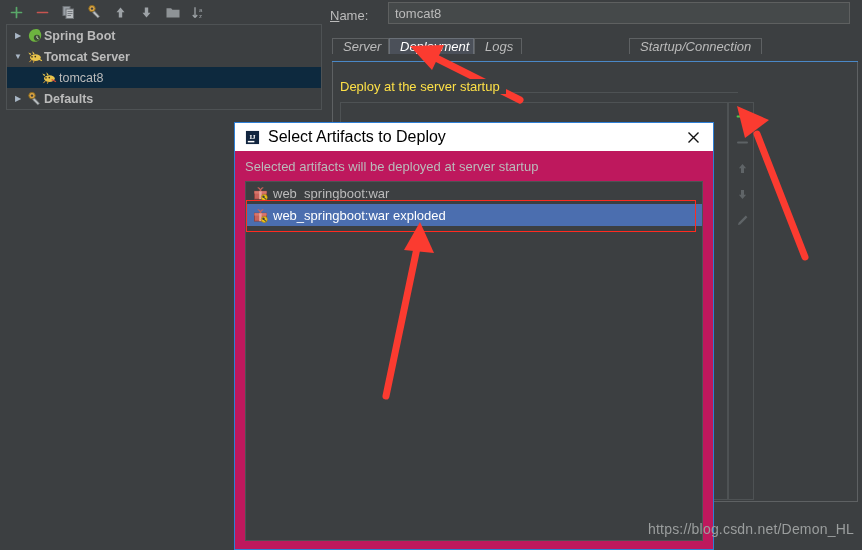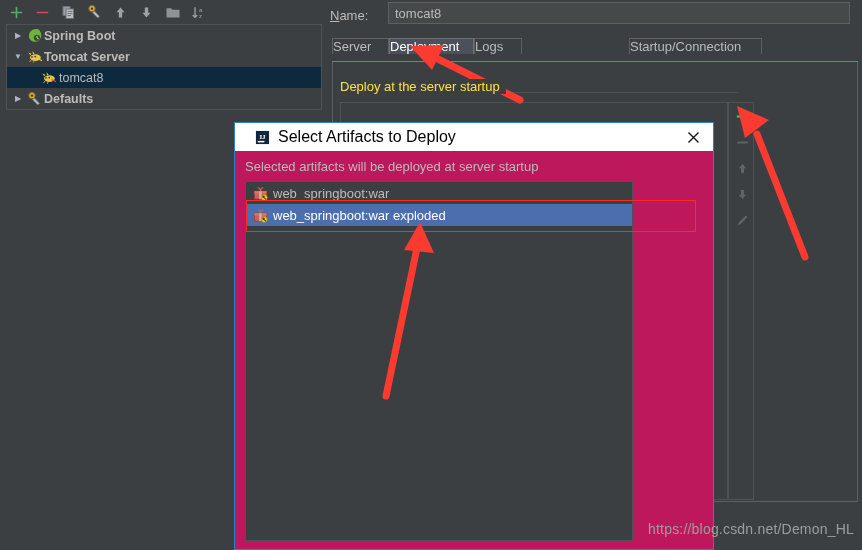--- a/index.html
+++ b/index.html
@@ -33,44 +33,44 @@
   #right-panel{position:absolute;left:324px;top:0;width:538px;height:550px;background:#3c3f41;}
 
   #name-row{position:absolute;left:0;top:0;width:538px;height:30px;display:flex;align-items:center;}
   #name-label{margin-left:6px;width:56px;color:#bbbbbb;font-size:13px;}
   #name-label u{text-decoration:underline;}
   #name-field{position:absolute;left:64px;top:2px;width:462px;height:22px;background:#45494a;border:1px solid #5e6060;box-sizing:border-box;color:#bbbbbb;font-size:13px;padding:2px 6px;line-height:17px;font-family:"Liberation Sans",sans-serif;}
 
   #tabs{position:absolute;left:8px;top:38px;width:526px;height:24px;}
   .tab{position:absolute;top:0;height:16px;box-sizing:border-box;
       border:1px solid #5e6163;border-bottom:none;background:#3c3f41;
-      color:#bbbbbb;font-size:13px;display:flex;align-items:center;padding:0 0;}
+      color:#bbbbbb;font-size:13px;display:flex;align-items:center;padding:0 10px;font-style:italic;}
   .tab.active{background:#4b5059;border-color:#6a7078;color:#ffffff;}
 
   #tab-underline{position:absolute;left:8px;top:61px;width:526px;height:2px;background:#4a88c7;}
   #tab-content{position:absolute;left:8px;top:62px;width:526px;height:440px;border:1px solid #5e6163;border-top:none;box-sizing:border-box;background:#3c3f41;}
 
   #deploy-label{position:absolute;left:18px;top:77px;color:#fde047;font-size:13px;background:#3c3f41;padding-right:6px;z-index:3;}
   #deploy-sep{position:absolute;left:18px;top:90px;width:506px;height:1px;background:#4e5254;}
 
   #deploy-list{position:absolute;left:18px;top:100px;width:406px;height:398px;border:1px solid #4e5254;box-sizing:border-box;background:#3c3f41;}
   #deploy-side{position:absolute;left:726px;top:100px;width:28px;height:398px;box-sizing:border-box;border:1px solid #4e5254;background:#3c3f41;}
   .side-btn{width:26px;height:26px;display:flex;align-items:center;justify-content:center;}
 
   
   #dialog{position:absolute;left:234px;top:122px;width:480px;height:428px;
      border:1px solid #2e7fd6;box-sizing:border-box;background:#3c3f41;}
-  #dialog-title{height:28px;background:#ffffff;display:flex;align-items:center;padding:0 18px;box-sizing:border-box;position:relative;justify-content:center;}
+  #dialog-title{height:28px;background:#ffffff;display:flex;align-items:center;padding:0 8px;box-sizing:border-box;position:relative;justify-content:center;}
   #dialog-ij{width:15px;height:15px;margin-left:2px;margin-right:8px;}
   #dialog-title-text{color:#000000;font-size:16px;flex:1;}
   #dialog-close{position:absolute;right:10px;top:4px;width:20px;height:20px;display:flex;align-items:center;justify-content:center;color:#000;font-size:15px;}
 
   #dialog-body{position:absolute;left:0;top:28px;width:478px;height:398px;background:#be185d;}
   #dialog-hint{position:absolute;left:10px;top:8px;color:#bbbbbb;font-size:13px;}
-  #artifact-list{position:absolute;left:10px;top:30px;width:388px;height:360px;background:#3c3f41;border:1px solid #4e5254;box-sizing:border-box;}
+  #artifact-list{position:absolute;left:10px;top:30px;width:458px;height:360px;background:#3c3f41;border:1px solid #4e5254;box-sizing:border-box;}
   .art-row{height:22px;display:flex;align-items:center;padding-left:4px;box-sizing:border-box;font-size:13px;color:#bbbbbb;}
   .art-row.sel{background:#4b6eaf;color:#ffffff;}
   .art-row .aicon{width:20px;height:16px;display:inline-flex;align-items:center;justify-content:center;margin-right:3px;}
 
   
   #ann-rect{position:absolute;left:246px;top:200px;width:450px;height:32px;border:1.5px solid #ff2b20;box-sizing:border-box;pointer-events:none;}
   .ann-layer{position:absolute;left:0;top:0;width:862px;height:550px;pointer-events:none;}
 
   #watermark{position:absolute;right:8px;top:521px;color:#9b9e9e;font-size:14px;letter-spacing:.2px;}
 </style>

